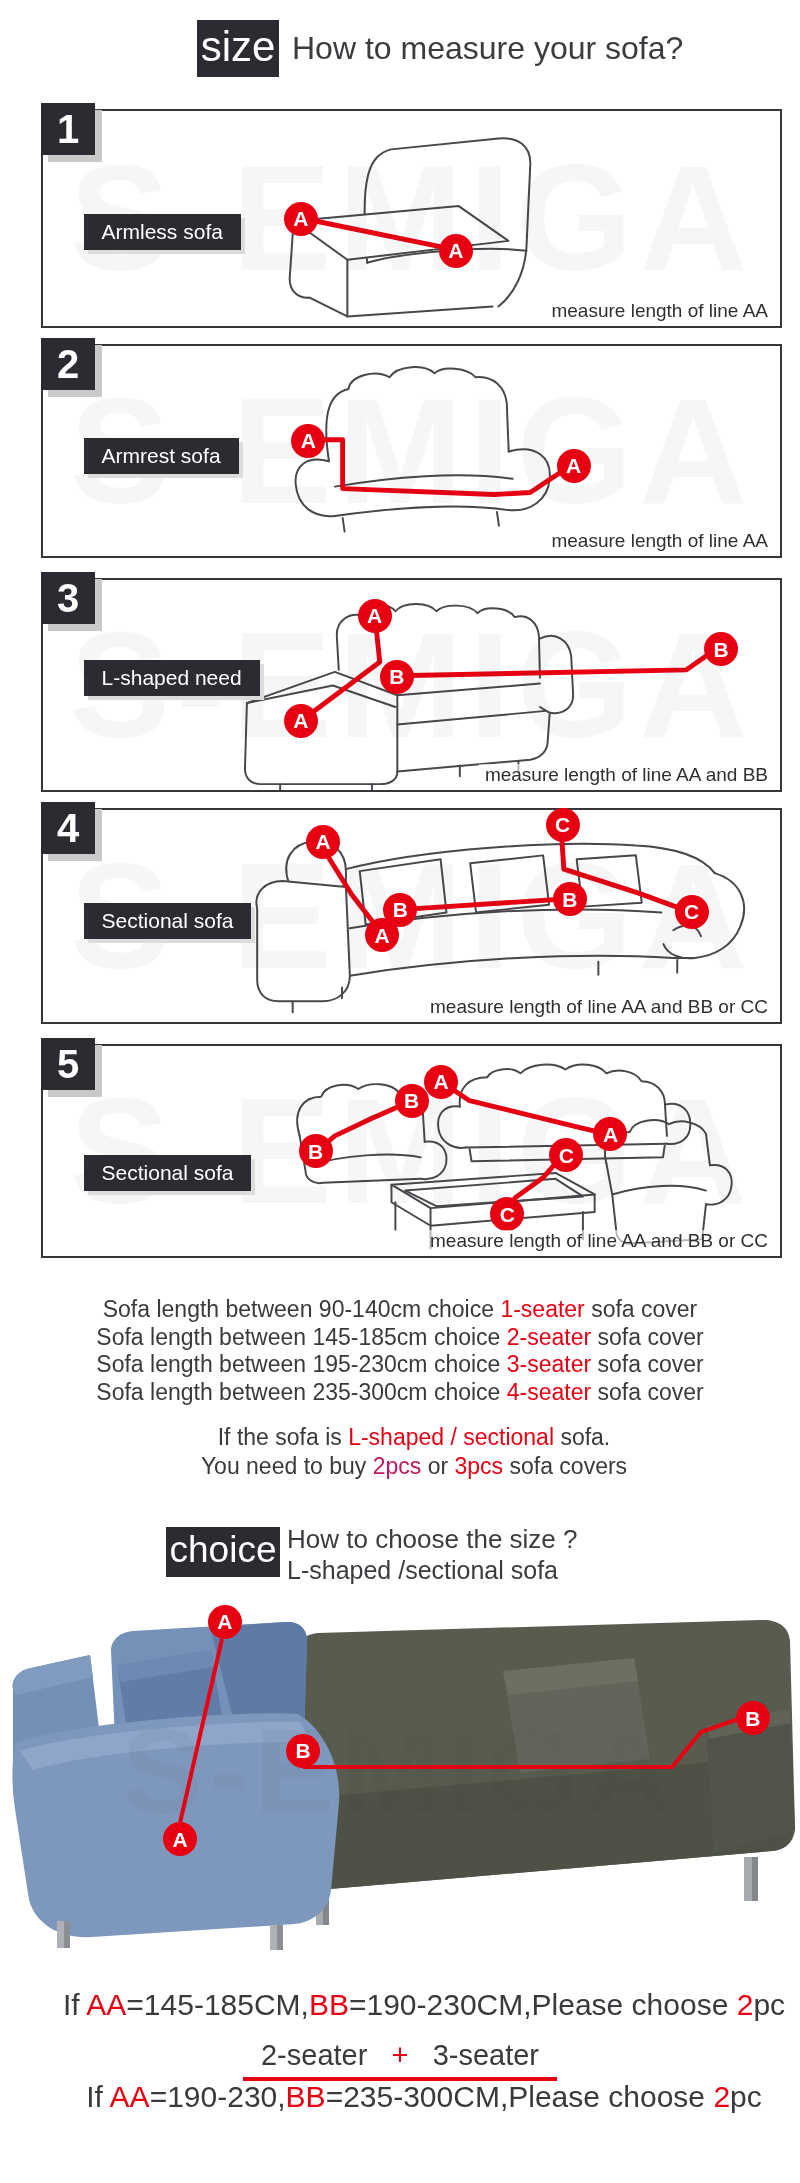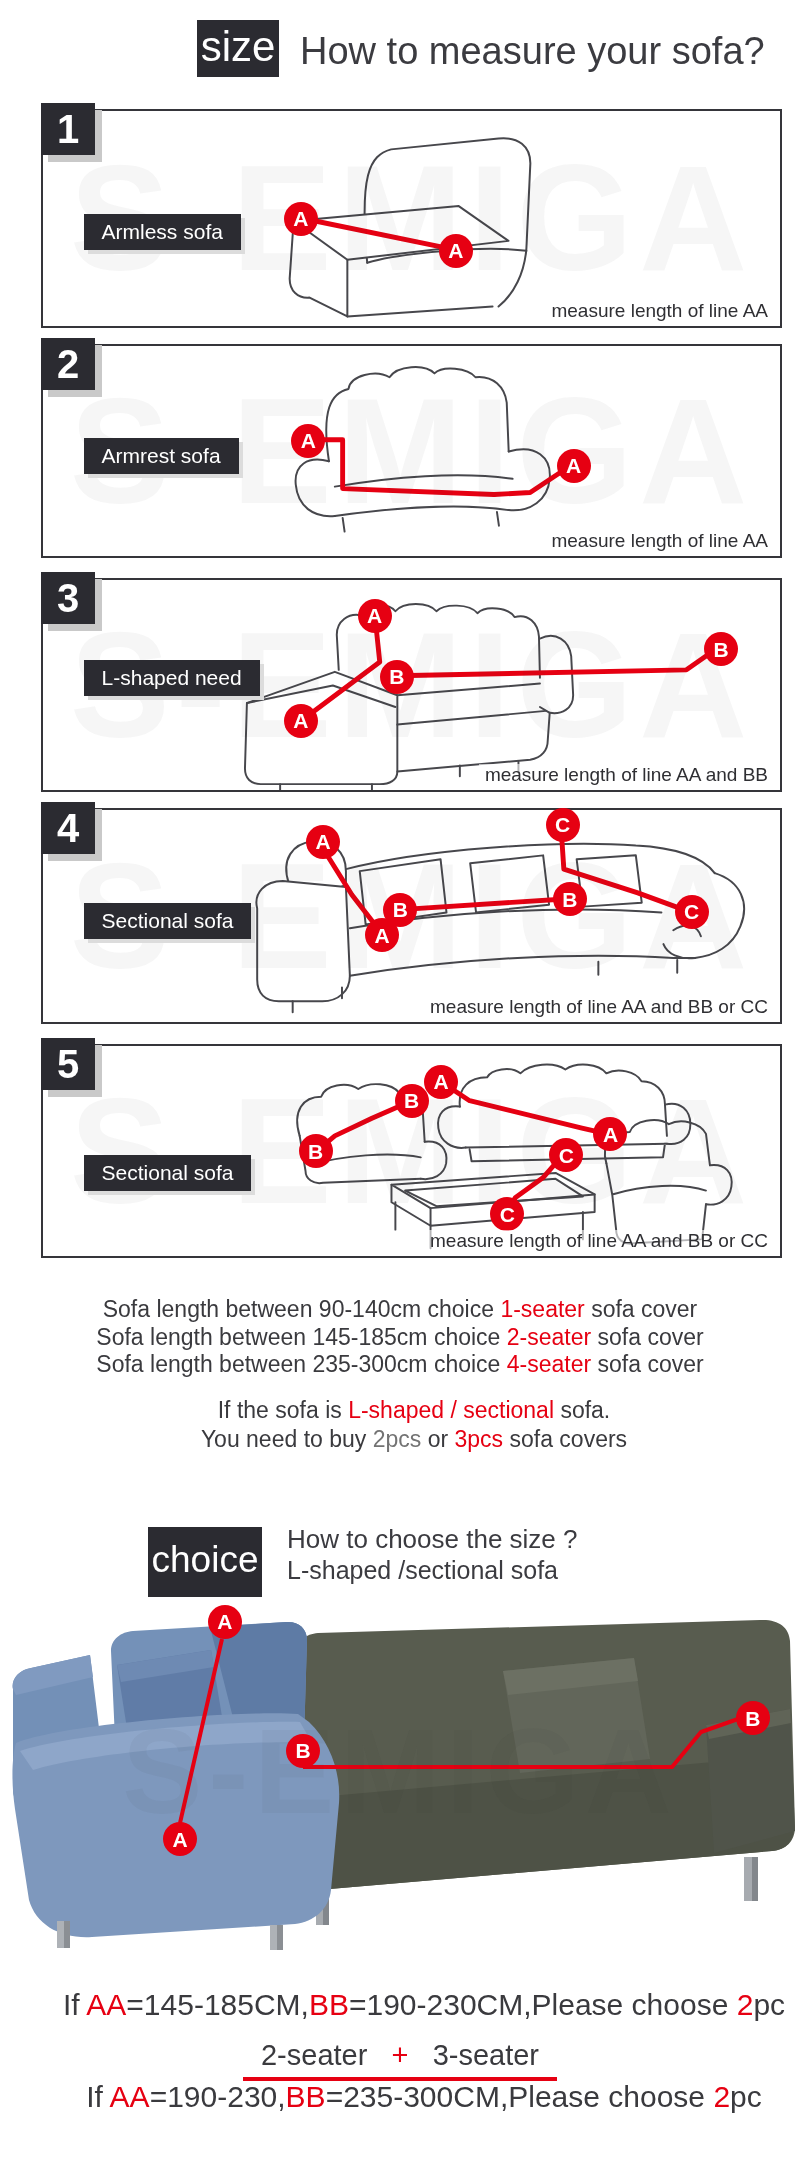--- a/index.html
+++ b/index.html
@@ -7,21 +7,21 @@
     width:800px;height:2183px;position:relative;background:#ffffff;
     font-family:"Liberation Sans", sans-serif;color:#3a3a3e;overflow:hidden;
   }
   .abs{position:absolute;}
   
   .hdr-badge{
     left:197px;top:20px;width:82px;height:57px;background:#2b2b31;color:#fff;
     display:flex;align-items:center;justify-content:center;
     font-size:42px;line-height:1;padding-bottom:4px;box-sizing:border-box;
   }
-  .hdr-title{left:300px;top:30px;font-size:38px;color:#3b3b40;}
+  .hdr-title{left:292px;top:30px;font-size:32px;color:#3b3b40;}
   
   .measure-box{
     left:41px;width:741px;border:2px solid #35353a;background:#fff;
     box-sizing:border-box;overflow:visible;
   }
   .num-badge{
     position:absolute;left:-2px;top:-8px;width:54px;height:52px;background:#2b2b31;
     color:#fff;font-size:40px;font-weight:bold;display:flex;align-items:center;
     justify-content:center;box-shadow:7px 7px 0 #c9c9c9;z-index:5;
   }
@@ -47,21 +47,21 @@
   .redline{stroke:#e60012;stroke-width:5;fill:none;stroke-linecap:round;stroke-linejoin:round;}
   .ink{stroke:#47474c;stroke-width:2;fill:none;stroke-linecap:round;stroke-linejoin:round;}
   .inkf{stroke:#47474c;stroke-width:2;fill:#ffffff;stroke-linecap:round;stroke-linejoin:round;}
   
   .guide{left:0;top:1296px;width:800px;text-align:center;}
   .guide p{margin:0;font-size:23px;line-height:27.5px;white-space:pre;}
   .guide p.note-first{margin-top:17px;}
   .guide p.note{line-height:29px;padding-left:28px;}
   
   .choice-badge{
-    left:148px;top:1527px;width:114px;height:70px;background:#2b2b31;color:#fff;
+    left:166px;top:1527px;width:114px;height:50px;background:#2b2b31;color:#fff;
     display:flex;align-items:center;justify-content:center;font-size:37px;
     padding-bottom:4px;box-sizing:border-box;
   }
   .choice-t1{left:287px;top:1524px;font-size:26px;color:#3b3b40;}
   .choice-t2{left:287px;top:1556px;font-size:25px;color:#3b3b40;}
   
   .photo{left:0;top:1591px;width:800px;height:360px;overflow:hidden;}
   .photo svg{position:absolute;left:0;top:0;z-index:1;}
   .photo .watermark{font-size:120px;}
   
@@ -192,23 +192,24 @@
   <div class="marker" style="left:50%;top:26%;">B</div>
   <div class="marker" style="left:37%;top:50%;">B</div>
   <div class="marker" style="left:71%;top:52%;">C</div>
   <div class="marker" style="left:63%;top:80%;">C</div>
   <div class="caption">measure length of line AA and BB or CC</div>
 </section>
 
 <div class="abs guide">
   <p><span>Sofa length between 90-140cm choice </span><span style="color: rgb(230, 0, 18);">1-seater</span><span> sofa cover</span></p>
   <p><span>Sofa length between 145-185cm choice </span><span style="color: rgb(230, 0, 18);">2-seater</span><span> sofa cover</span></p>
+  <p><span>Sofa length between 195-230cm choice </span><span style="color: rgb(230, 0, 18);">3-seater</span><span> sofa cover</span></p>
   <p><span>Sofa length between 235-300cm choice </span><span style="color: rgb(230, 0, 18);">4-seater</span><span> sofa cover</span></p>
   <p class="note-first note"><span>If the sofa is </span><span style="color: rgb(230, 0, 18);">L-shaped / sectional</span><span> sofa.</span></p>
-  <p class="note"><span>You need to buy </span><span style="color: #737373;">2pcs</span><span> or </span><span style="color: rgb(230, 0, 18);">3pcs</span><span> sofa covers</span></p>
+  <p class="note"><span>You need to buy </span><span style="color: #be185d;">2pcs</span><span> or </span><span style="color: rgb(230, 0, 18);">3pcs</span><span> sofa covers</span></p>
 </div>
 
 <div class="abs choice-badge">choice</div>
 <div class="abs choice-t1">How to choose the size ?</div>
 <div class="abs choice-t2">L-shaped /sectional sofa</div>
 
 <div class="abs photo">
   <svg width="800" height="360" viewBox="0 0 800 360">
 
     <path d="M296,62 C296,50 306,43 318,42 L760,29 C778,28 789,36 790,50 L795,236 C795,250 786,259 772,260 L318,299 C305,300 296,293 296,280 Z" fill="#585c4f"></path>

